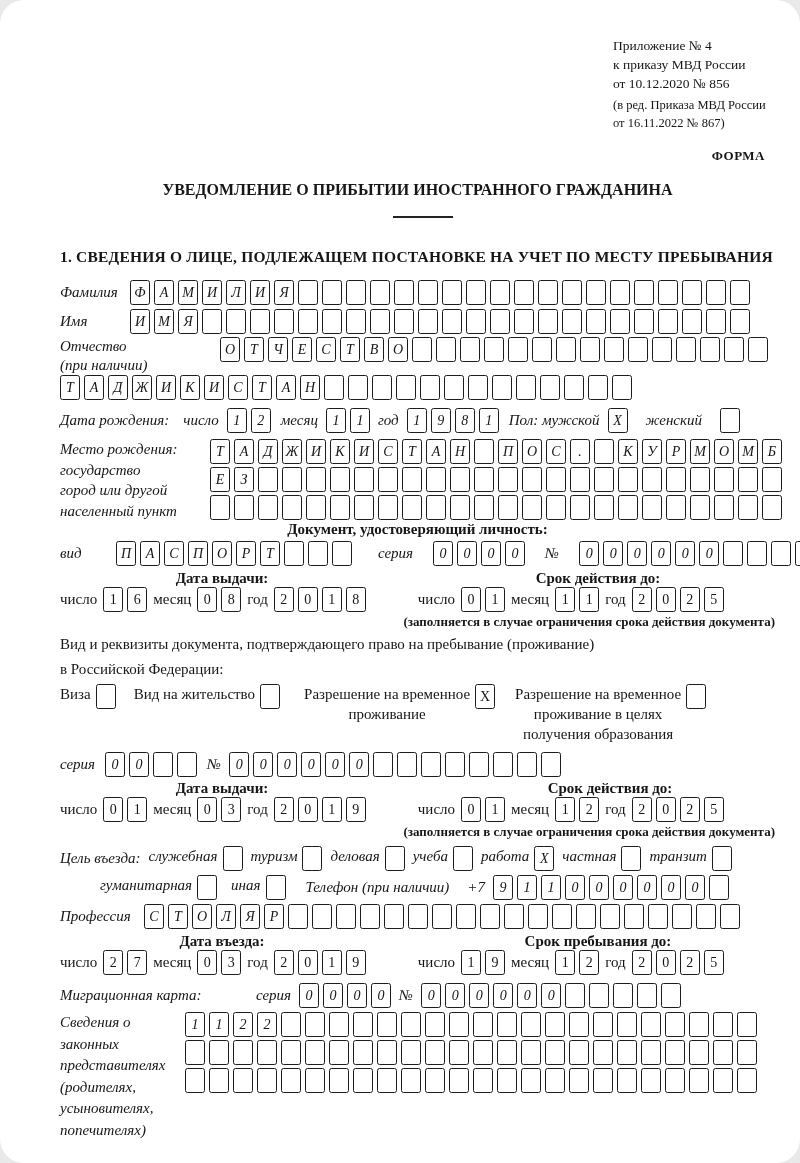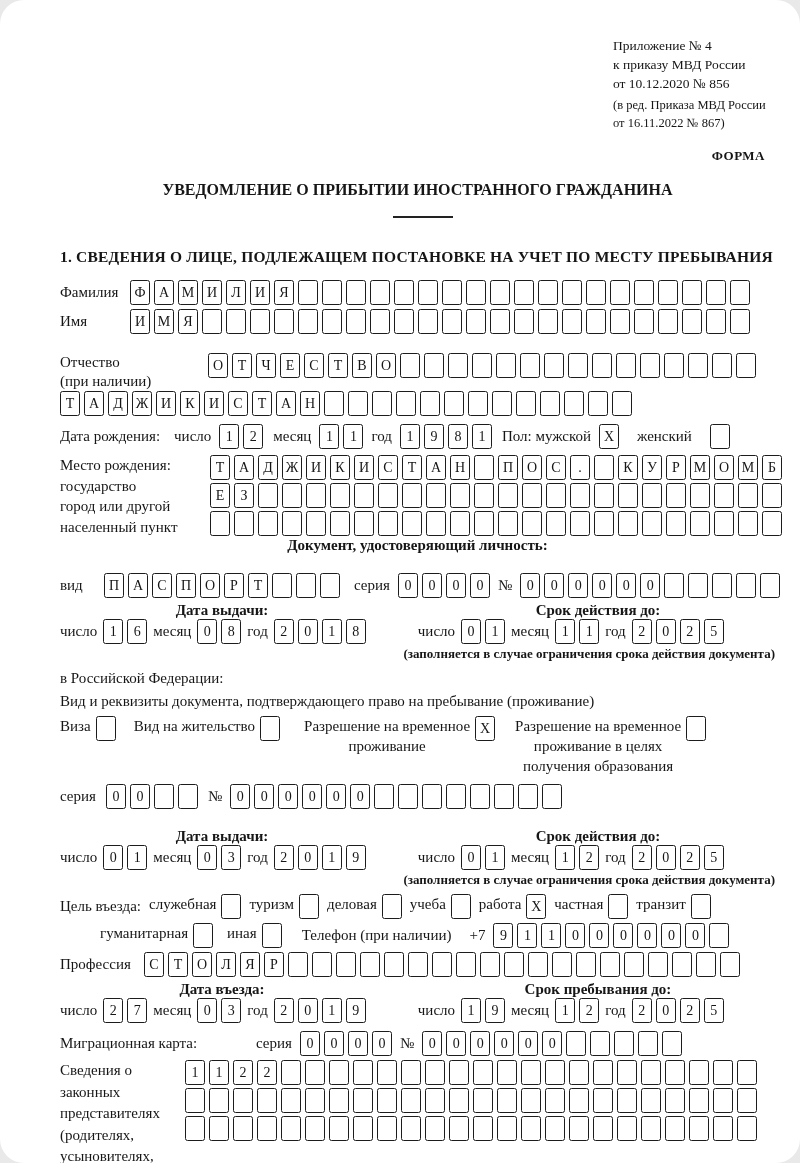--- a/index.html
+++ b/index.html
@@ -12,21 +12,21 @@
   
   .req-block { margin-left:553px; width:162px; font-size:13.5px; line-height:19px; }
   .req-block .sub { font-size:12.5px; line-height:18px; }
   .req-block .sub.first { margin-top:3px; }
   .forma { text-align:right; font-weight:bold; font-size:13px; margin-top:16px; padding-right:10px; letter-spacing:0.5px; }
   
   .title { text-align:center; font-weight:bold; font-size:16px; line-height:23px; margin-top:14px; }
   .t-underline { display:inline-block; width:60px; border-bottom:2.5px solid #222; height:14px; margin-left:10px; }
   .sec-heading { font-weight:bold; font-size:15.5px; letter-spacing:0.2px; margin-top:24px; }
   
-  .row { display:flex; align-items:center; }
+  .row { display:flex; align-items:center;font-style:italic; }
   .row.top { align-items:flex-start; }
   .flabel { font-size:15px; flex:none; }
   .fstack { display:flex; flex-direction:column; flex:none; font-size:15px; line-height:19px; }
   .fstack.loose { line-height:20.5px; }
   .cells { display:inline-flex; gap:4px; flex:none; }
   .cell {
     width:20px; height:25px; border:1.6px solid #1c1c1c; border-radius:2.5px;
     display:inline-flex; align-items:center; justify-content:center;
     font-size:14px; background:#fff; flex:none;
   }
@@ -44,21 +44,21 @@
   .date-headers .dh + .dh { margin-left:52px; }
   .caption { font-size:13px; text-align:right; }
   .plain { font-size:15px; }
   
   .opts { display:flex; align-items:flex-start; }
   .opt { display:flex; align-items:flex-start; gap:5px; }
   .opt .olabel { font-size:15px; line-height:20px; }
   .opt .olabel.ml { white-space:pre-line; text-align:center; }
   .gap8 { margin-left:8px; } .gap10 { margin-left:10px; } .gap14 { margin-left:14px; }
   .gap18 { margin-left:18px; } .gap20 { margin-left:20px; } .gap24 { margin-left:24px; }
-  .mt2{margin-top:2px;font-weight:bold;} .mt3{margin-top:19px;} .mt4{margin-top:4px;} .mt6{margin-top:6px;}
+  .mt2{margin-top:2px;font-weight:bold;} .mt3{margin-top:3px;gap:12px;} .mt4{margin-top:4px;} .mt6{margin-top:6px;}
   .mt8{margin-top:8px;} .mt14{margin-top:14px;}
   .rep-right { display:flex; flex-direction:column; }
   .rep-caption { font-size:13px; margin-top:11px; text-align:center; }
 </style>
 </head>
 <body>
 
 <div class="page">
 
   <div class="req-block">
@@ -398,22 +398,22 @@
       <span class="cells">
           <span class="cell">2</span>
           <span class="cell">0</span>
           <span class="cell">2</span>
           <span class="cell">5</span>
         </span>
     </span>
   </div>
   <div class="caption mt2">(заполняется в случае ограничения срока действия документа)</div>
 
+  <div class="plain mt6">Вид и реквизиты документа, подтверждающего право на пребывание (проживание)</div>
   <div class="plain mt8">в Российской Федерации:</div>
-  <div class="plain mt6">Вид и реквизиты документа, подтверждающего право на пребывание (проживание)</div>
 
   <div class="opts mt6">
     <span class="opt">
       <span class="olabel">Виза</span>
       <span class="cells">
           <span class="cell"></span>
         </span>
     </span>
     <span class="opt gap18">
       <span class="olabel">Вид на жительство</span>

